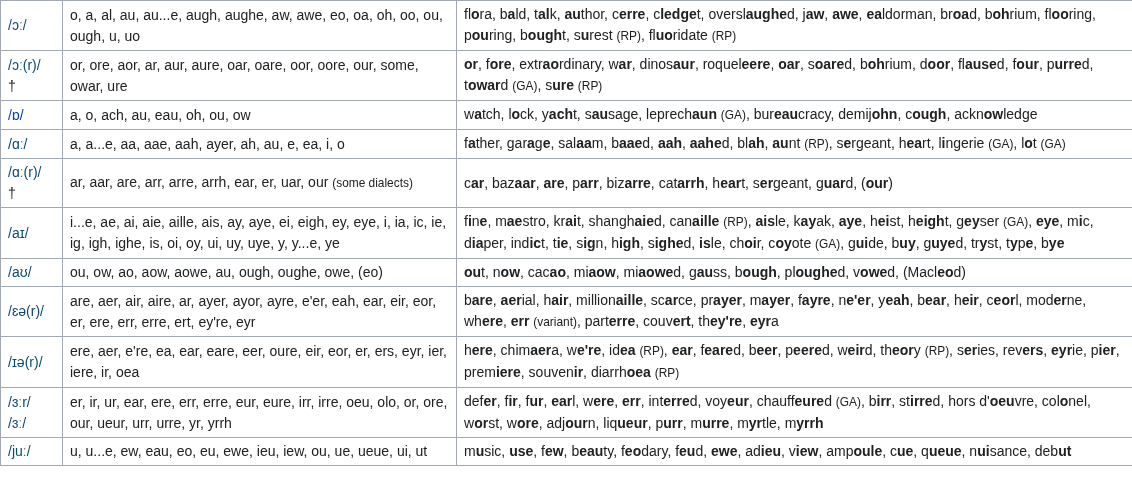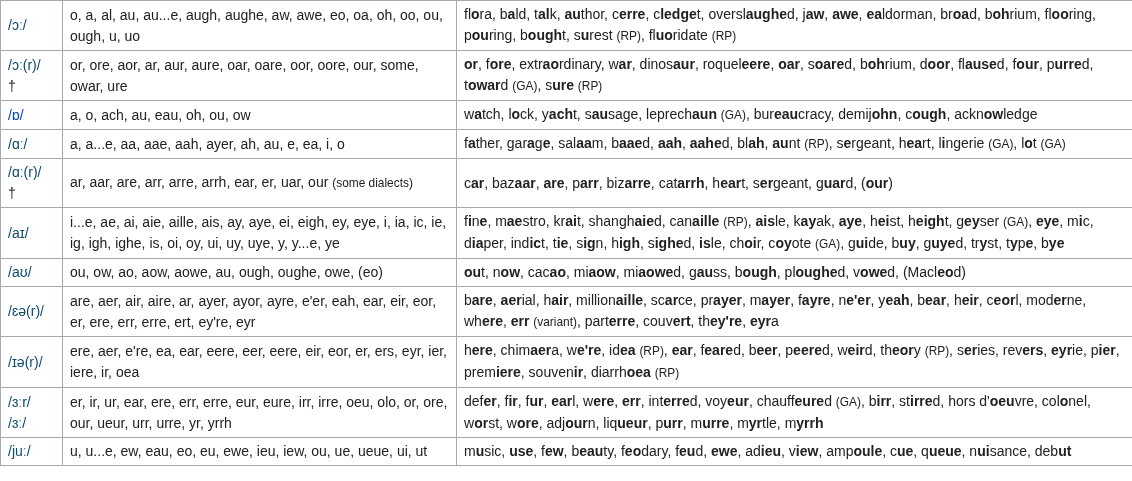--- a/index.html
+++ b/index.html
@@ -78,21 +78,21 @@
           <td>ou, ow, ao, aow, aowe, au, ough, oughe, owe, (eo)</td>
           <td><b>ou</b>t, n<b>ow</b>, cac<b>ao</b>, mi<b>aow</b>, mi<b>aowe</b>d, g<b>au</b>ss, b<b>ough</b>, pl<b>oughe</b>d, v<b>owe</b>d, (Macl<b>eo</b>d)</td>
         </tr>
         <tr>
           <td class="ipa-cell"><span class="link-visited">/ɛə(r)/</span></td>
           <td>are, aer, air, aire, ar, ayer, ayor, ayre, e'er, eah, ear, eir, eor, er, ere, err, erre, ert, ey're, eyr</td>
           <td>b<b>are</b>, <b>aer</b>ial, h<b>air</b>, million<b>aille</b>, sc<b>ar</b>ce, pr<b>ayer</b>, m<b>ayer</b>, f<b>ayre</b>, n<b>e'er</b>, y<b>eah</b>, b<b>ear</b>, h<b>eir</b>, c<b>eor</b>l, mod<b>er</b>ne, wh<b>ere</b>, <b>err</b> <small>(variant)</small>, part<b>erre</b>, couv<b>ert</b>, th<b>ey're</b>, <b>eyr</b>a</td>
         </tr>
         <tr>
           <td class="ipa-cell"><span class="link-visited">/ɪə(r)/</span></td>
-          <td>ere, aer, e're, ea, ear, eere, eer, eere, eir, eor, er, ers, eyr, ier, iere, ir, oea</td>
+          <td>ere, aer, e're, ea, ear, eare, eer, oure, eir, eor, er, ers, eyr, ier, iere, ir, oea</td>
           <td>h<b>ere</b>, chim<b>aer</b>a, w<b>e're</b>, id<b>ea</b> <small>(RP)</small>, <b>ear</b>, f<b>eare</b>d, b<b>eer</b>, p<b>eere</b>d, w<b>eir</b>d, th<b>eor</b>y <small>(RP)</small>, s<b>er</b>ies, rev<b>ers</b>, <b>eyr</b>ie, p<b>ier</b>, prem<b>iere</b>, souven<b>ir</b>, diarrh<b>oea</b> <small>(RP)</small></td>
         </tr>
         <tr>
           <td class="ipa-cell"><span class="link-visited">/ɜːr/</span><br><span class="link-visited">/ɜː/</span></td>
           <td>er, ir, ur, ear, ere, err, erre, eur, eure, irr, irre, oeu, olo, or, ore, our, ueur, urr, urre, yr, yrrh</td>
           <td>def<b>er</b>, f<b>ir</b>, f<b>ur</b>, <b>ear</b>l, w<b>ere</b>, <b>err</b>, int<b>erre</b>d, voy<b>eur</b>, chauff<b>eure</b>d <small>(GA)</small>, b<b>irr</b>, st<b>irre</b>d, hors d'<b>oeu</b>vre, col<b>o</b>nel, w<b>or</b>st, w<b>ore</b>, adj<b>our</b>n, liq<b>ueur</b>, p<b>urr</b>, m<b>urre</b>, m<b>yr</b>tle, m<b>yrrh</b></td>
         </tr>
         <tr>
           <td class="ipa-cell"><span class="link-visited">/juː/</span></td>
           <td>u, u...e, ew, eau, eo, eu, ewe, ieu, iew, ou, ue, ueue, ui, ut</td>

